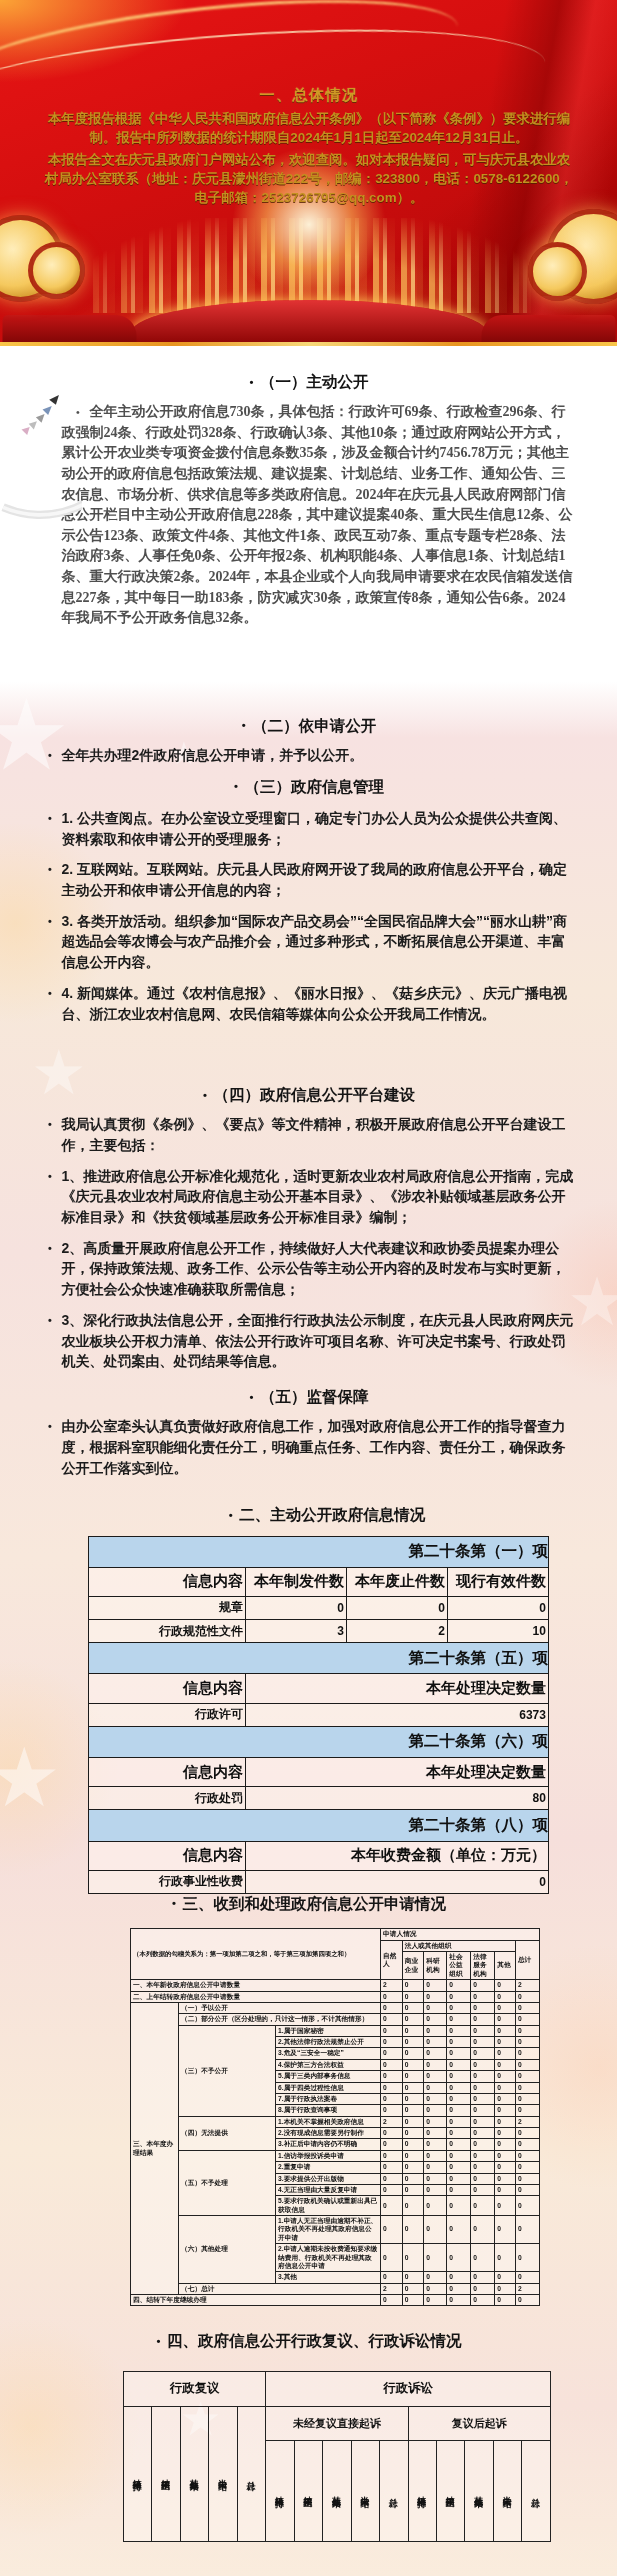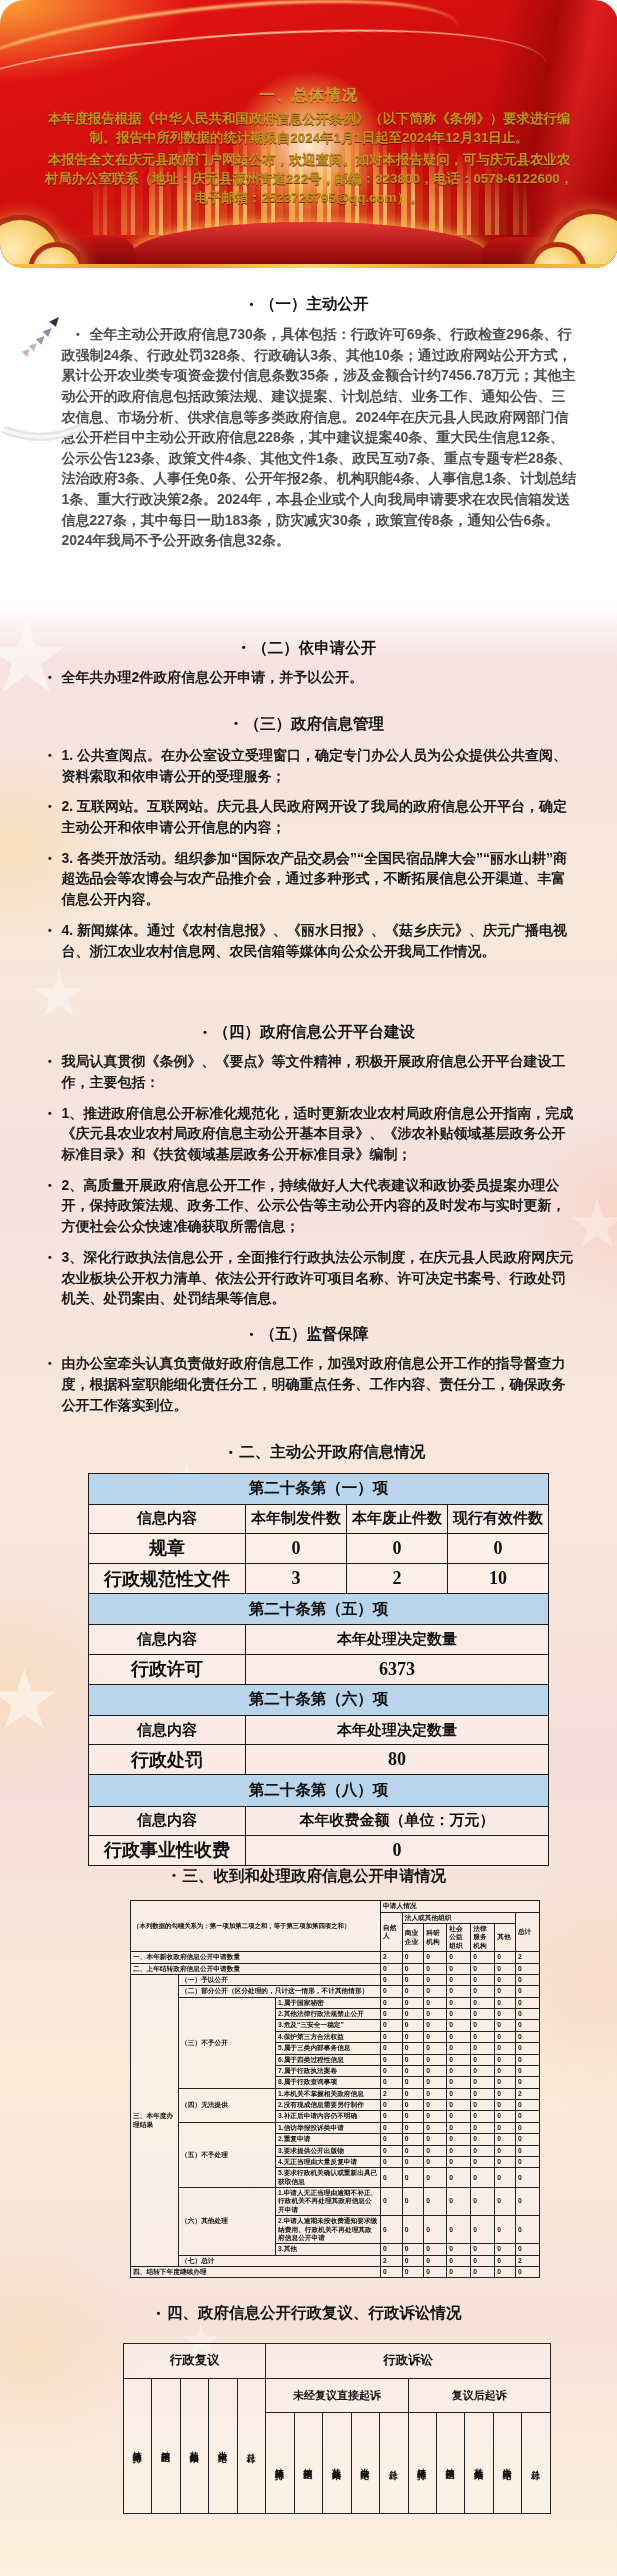--- a/index.html
+++ b/index.html
@@ -3,26 +3,25 @@
 <meta charset="utf-8">
 <style>
   html,body { margin:0; padding:0; background:#ffffff; }
   .page {
     position:relative; width:618px; height:2780px; margin:0 auto; overflow:hidden;
     font-family:"Liberation Sans", sans-serif;
   }
 
   
   .banner {
-    position:relative; height:268px; overflow:hidden;
+    position:relative; height:346px; overflow:hidden;
     background:
       radial-gradient(ellipse 268px 118px at 0% 0%, rgba(255,190,60,.85), rgba(255,190,60,0) 70%),
       radial-gradient(ellipse 464px 216px at 50% 112%, rgba(255,170,60,.55), rgba(255,170,60,0) 62%),
       linear-gradient(160deg, #e81515 0%, #d60f0f 35%, #c10b0b 70%, #b00808 100%);
-    border-radius: 24px;
   }
   .streak { position:absolute; border-radius:50%; pointer-events:none; }
   .streak.s1 { left:-46px; top:7.2px; width:505px; height:88px; border-top:3.1px solid rgba(255,224,130,.9); transform:rotate(-6deg); filter:blur(0.8px); }
   .streak.s2 { left:-72px; top:34px; width:618px; height:98px; border-top:2.1px solid rgba(255,245,200,.75); transform:rotate(-4deg); filter:blur(0.5px); }
   .silk { position:absolute; right:-36px; top:0; width:237px; height:350px; pointer-events:none;
     background:
       linear-gradient(100deg, transparent 30%, rgba(120,0,0,.45) 48%, rgba(255,70,70,.28) 60%, transparent 76%),
       linear-gradient(140deg, transparent 42%, rgba(150,0,0,.5) 66%, transparent 86%);
   }
   .skyline { position:absolute; bottom:33px; left:14%; width:72%; height:95px; opacity:.85; pointer-events:none;
@@ -74,41 +73,41 @@
         #f7e2da 2061px, #fbf0de 2293px, #fdf6e8 100%);
   }
   .star { position:absolute; color:#ffffff; line-height:1; pointer-events:none; }
 
   .h-center { position:relative; text-align:center; font-size:15.5px; font-weight:700; color:#141414; margin:0; }
   .h-center::before { content:"•"; font-size:11.3px; margin-right:6.7px; vertical-align:1.5px; }
 
   .bp { position:relative; margin:0 41px 0 47px; padding-left:14.4px;
     font-size:14px; line-height:20.6px; font-weight:700; color:#1c1c1c; }
   .bp::before { content:"•"; position:absolute; left:1px; top:0; font-size:10.8px; }
-  .s1-body { color:#4f4f4f; text-indent:2em; }
+  .s1-body { color:#4f4f4f; text-indent:2em;font-family:Liberation Serif, serif; }
 
   
   .mt-s1h  { margin-top:26px; }
   .mt-s1b  { margin-top:9.3px; }
   .mt-s2h  { margin-top:87px; }
   .mt-line { margin-top:8.2px; }
-  .mt-s3h  { margin-top:26px; }
+  .mt-s3h  { margin-top:11px; }
   .mt-item { margin-top:10.3px; }
   .mt-s4h  { margin-top:61px; }
   .mt-s5h  { margin-top:15.5px; }
   .mt-p2h  { margin-top:27px;padding-left:36px; }
   .mt-p3h  { }
   .mt-p4h  { margin-top:25px; }
 
   
   .t1 { border-collapse:collapse; width:460px; margin:9.3px 0 0 88px; table-layout:fixed; position:relative; }
-  .t1 td { border:1px solid #1b1b1b; text-align:center; font-weight:700; color:#101010; }
+  .t1 td { border:1px solid #1b1b1b; text-align:right; font-weight:700; color:#101010; }
   .t1 .sec { background:#b9d5ec; font-size:15.5px; padding:4.6px 0; }
   .t1 .hd  { background:rgba(255,244,240,.55); font-size:15px; padding:4.6px 2.1px; }
-  .t1 .dt  { background:rgba(255,251,244,.45); font-size:18px; padding:2.6px 2.1px;font-family:Liberation Serif, serif; }
+  .t1 .dt  { background:rgba(255,251,244,.45); font-size:12px; padding:2.6px 2.1px; }
 
   
   .t3 { border-collapse:collapse; width:408px; margin:13.4px 0 0 130px; table-layout:fixed; position:relative; border:1px solid #111; }
   .t3 td { border:0.5px solid #222; font-size:6.7px; line-height:1.25; color:#111; padding:1px 2.1px;
     background:rgba(255,255,255,.35); font-weight:600; text-align:left; vertical-align:middle;
     overflow:hidden; word-break:break-all; }
   .t3 .note { font-size:6.4px; }
   .t3 .ap   { vertical-align:top; font-weight:700; }
 
   

